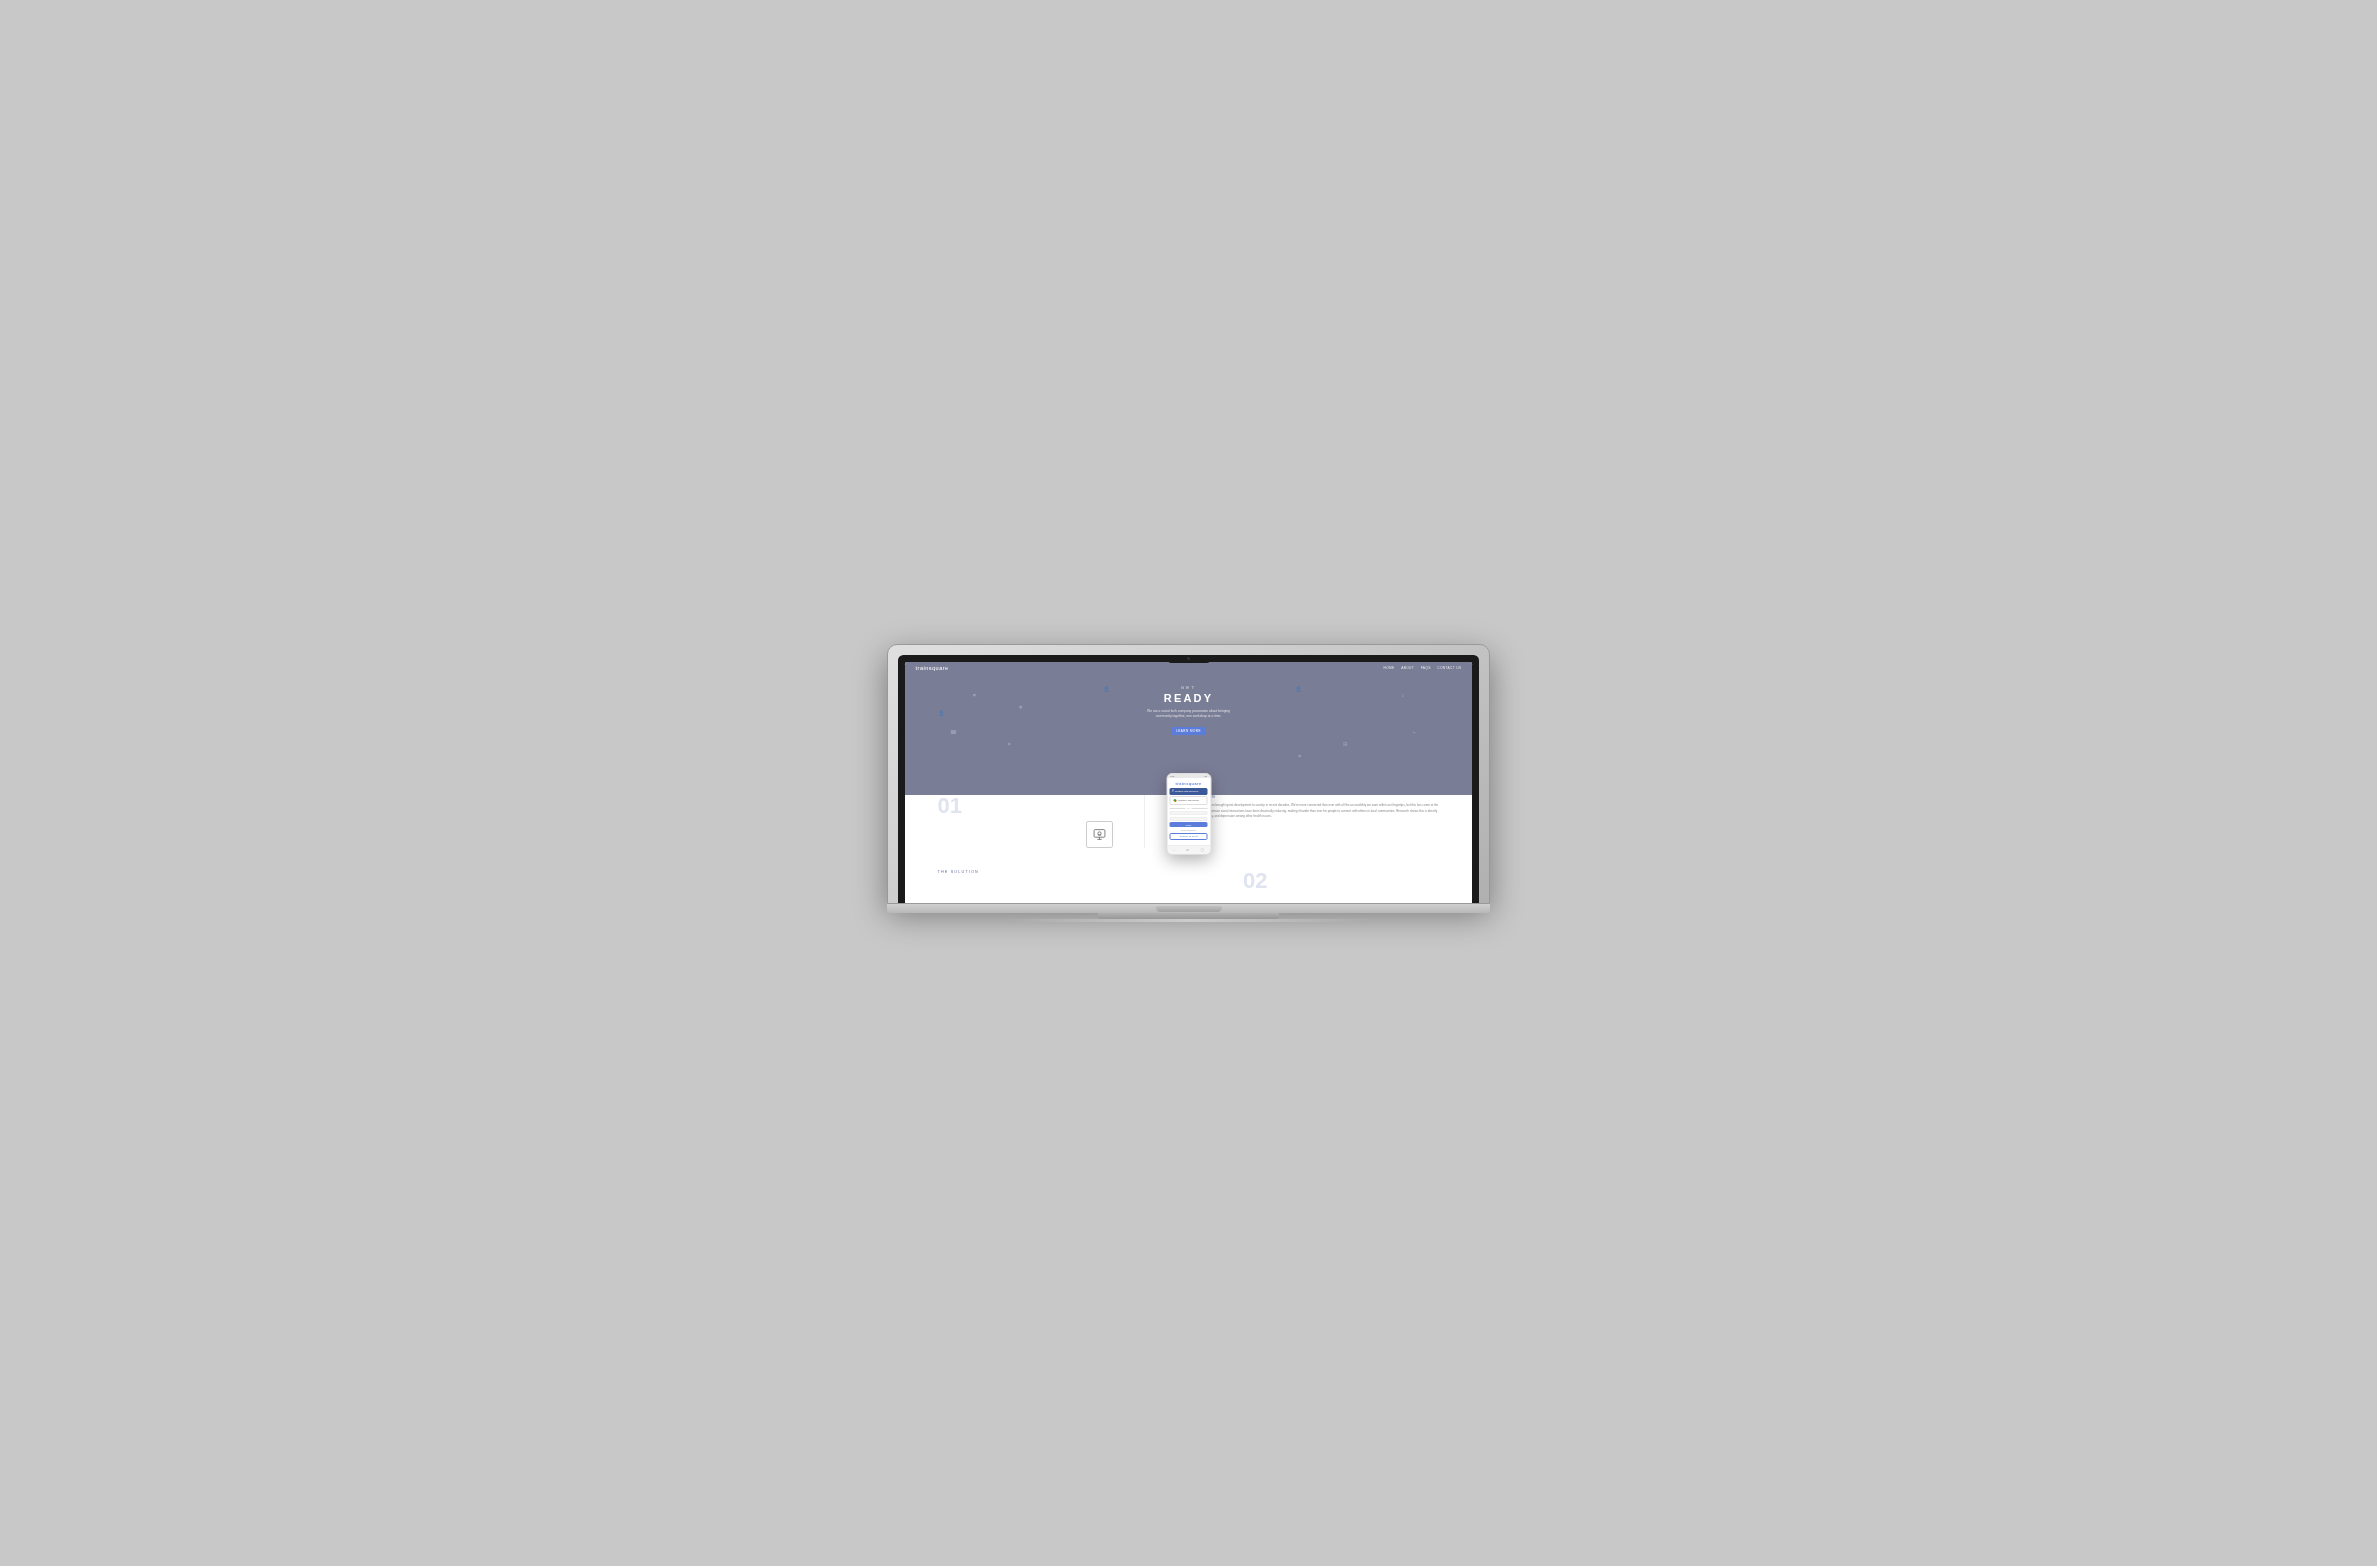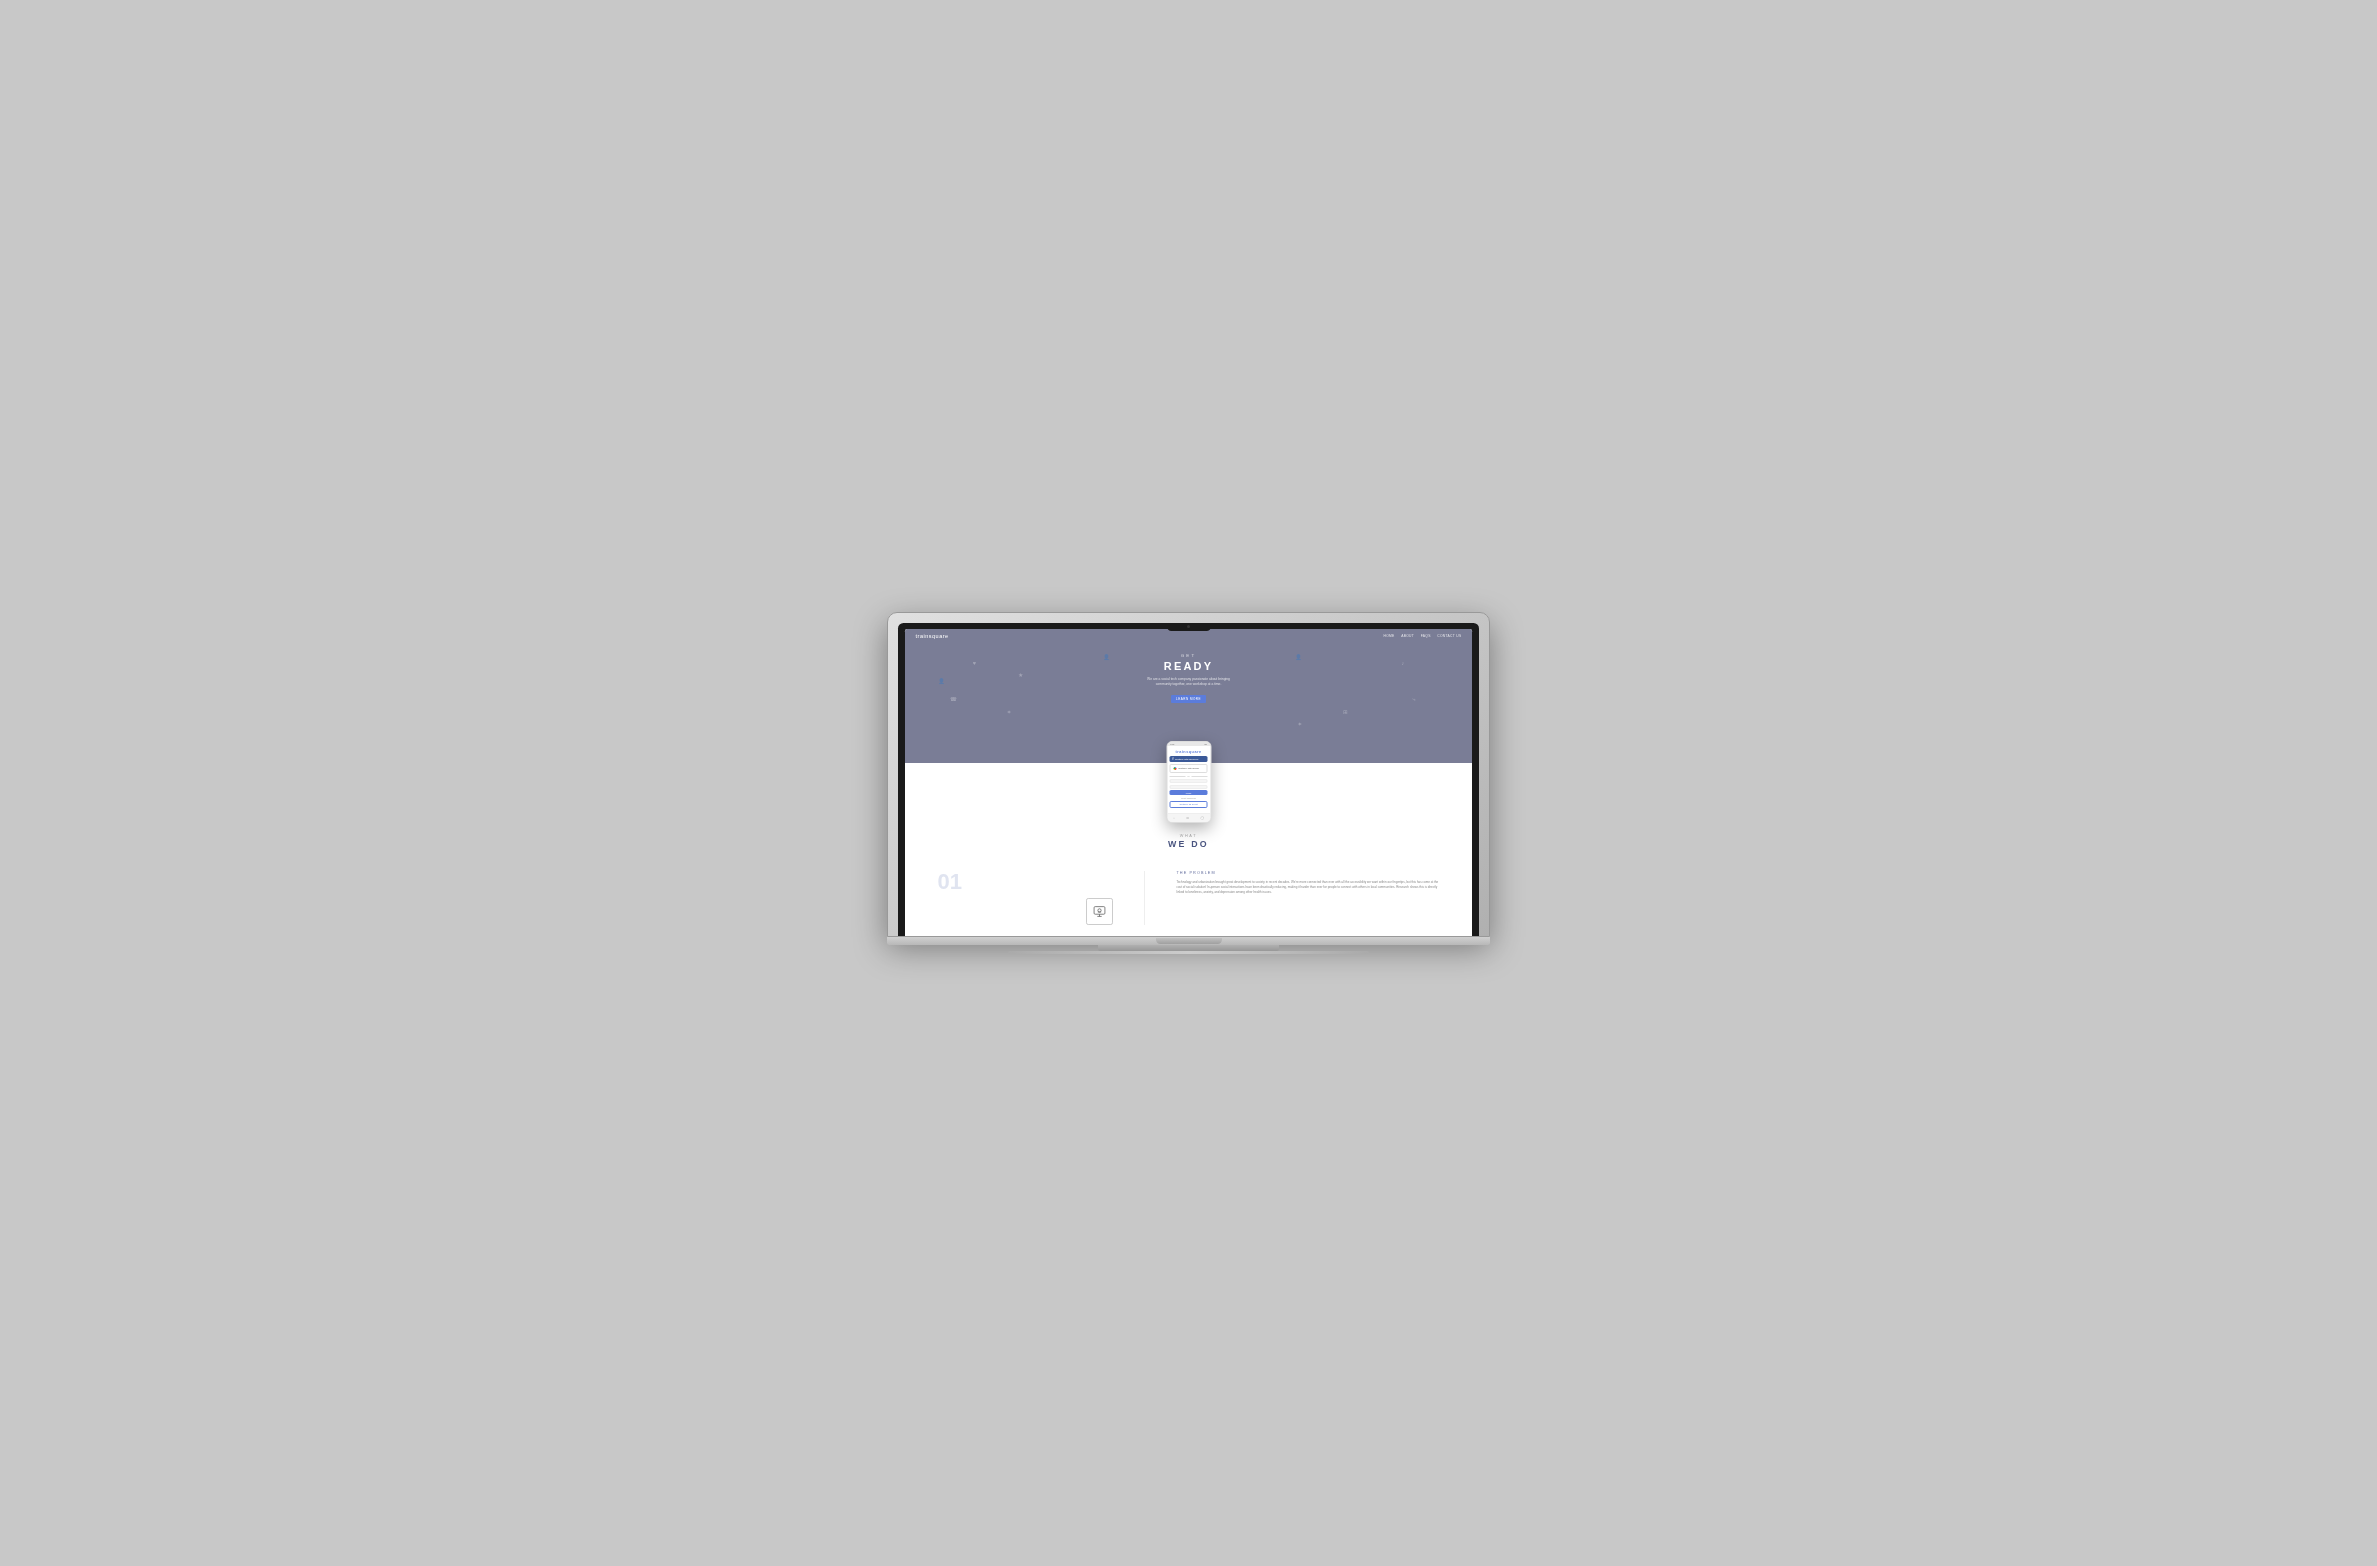--- a/index.html
+++ b/index.html
@@ -532,24 +532,20 @@
                 </div>
                 <div class="phone-bottom-bar">
                   <span class="phone-bottom-icon">⌂</span>
                   <span class="phone-bottom-icon">⊙</span>
                   <span class="phone-bottom-icon">◯</span>
                 </div>
               </div>
             </div>
           </div>
 
-          <div class="what-section">
-            <div class="what-label">WHAT</div>
-            <div class="what-title">WE DO</div>
-          </div>
 
           <div class="problems-section">
             <div class="problem-left">
               <div class="problem-number">01</div>
               <div class="problem-icon-box">
                 <svg width="13" height="13" viewBox="0 0 24 24" fill="none" stroke="#666" stroke-width="1.5">
                   <rect x="2" y="3" width="20" height="14" rx="2" ry="2"></rect>
                   <line x1="8" y1="21" x2="16" y2="21"></line>
                   <line x1="12" y1="17" x2="12" y2="21"></line>
                   <circle cx="12" cy="10" r="3" stroke="#666" stroke-width="1.5"></circle>
@@ -557,20 +553,28 @@
                 </svg>
               </div>
             </div>
             <div class="problem-divider"></div>
             <div class="problem-right">
               <div class="problem-title">THE PROBLEM</div>
               <div class="problem-text">Technology and urbanization brought great development to society in recent decades. We're more connected than ever with all the accessibility we want within our fingertips, but this has come at the cost of social isolation! In-person social interactions have been drastically reducing, making it harder than ever for people to connect with others in local communities. Research shows this is directly linked to loneliness, anxiety, and depression among other health issues.</div>
             </div>
           </div>
 
+          <div class="solution-section">
+            <div class="solution-left">
+              <div class="solution-title">THE SOLUTION</div>
+            </div>
+            <div class="solution-right">
+              <div class="solution-number">02</div>
+            </div>
+          </div>
 
         </div>
       </div>
     </div>
   </div>
 
   <div class="laptop-base">
     <div class="laptop-notch"></div>
   </div>
   <div class="laptop-stand"></div>

